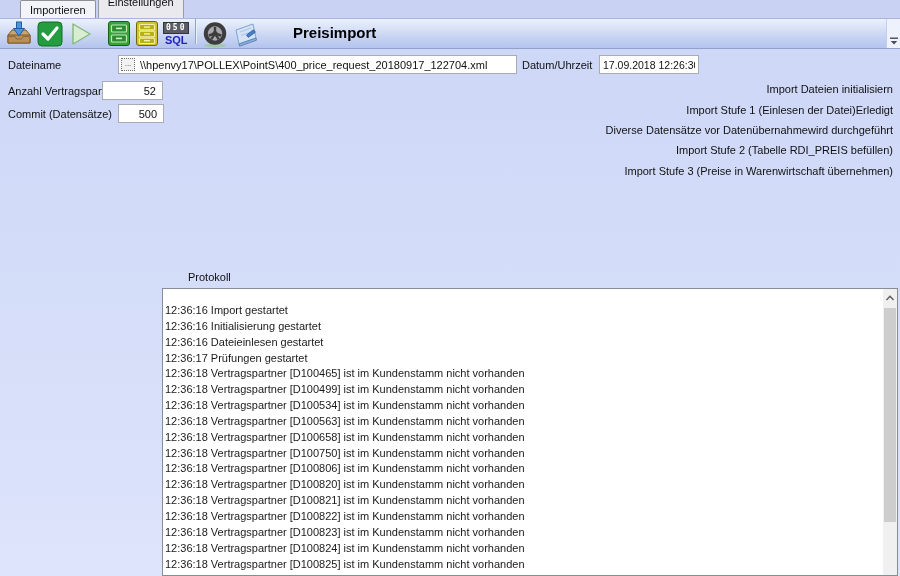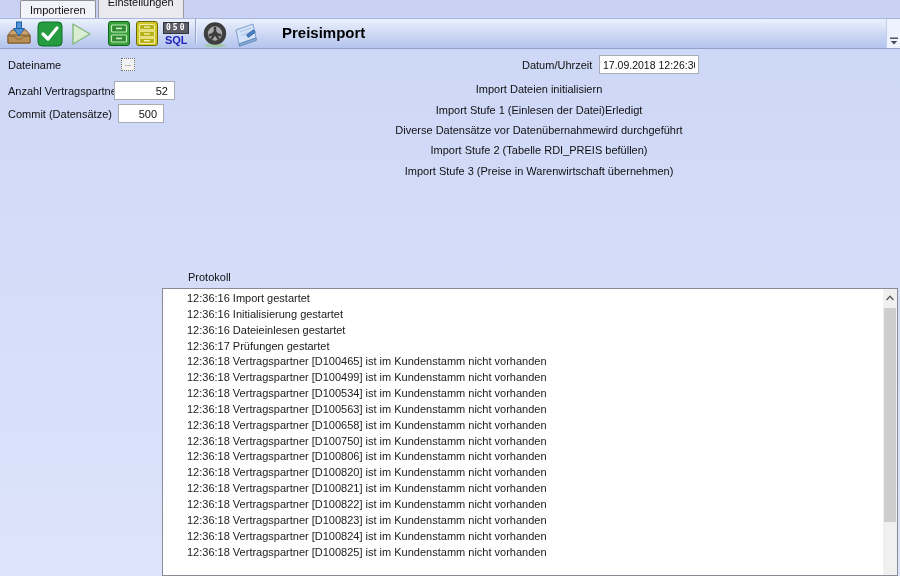--- a/index.html
+++ b/index.html
@@ -25,53 +25,53 @@
   .tb-btn { height:29px; display:flex; align-items:center; justify-content:center;
             margin-right:4px; cursor:default; }
   .tb-sep { width:2px; height:25px; margin:0 4px 0 2px;
             border-left:1px solid #93a2cf; border-right:1px solid #e9eefb; }
   .gap-lg { margin-left:10px; }
   .sqlicon { display:flex; flex-direction:column; align-items:center; line-height:1; }
   .sql-digits { font-family:"DejaVu Sans Mono", monospace; font-weight:bold; font-size:8px;
                 color:#fff; background:#5c5c66; border:1px solid #33333b; padding:1px 2px;
                 letter-spacing:2px; }
   .sql-word { font-weight:bold; font-size:11px; color:#2121bd; margin-top:1px; }
-  .toolbar-title { position:absolute; left:282px; top:5px; font-size:15px; font-weight:bold; color:#000; }
+  .toolbar-title { position:absolute; left:293px; top:5px; font-size:15px; font-weight:bold; color:#000; }
   .tb-overflow { position:absolute; right:0; top:0; width:14px; height:29px;
                  background:#eef2fc; border-left:1px solid #c3cdec; }
   .tb-overflow-btn { position:absolute; left:2px; bottom:2px; width:10px; height:9px;
                      display:flex; align-items:center; justify-content:center; cursor:default; }
 
   
   .lbl { position:absolute; font-size:11px; color:#111; }
   .field { position:absolute; background:#fff; border:1px solid #a9acb2; height:19px;
            font-family:"Liberation Sans", sans-serif; font-size:11px; color:#111; padding:0 4px; }
   #f-dateiname { left:118px; top:55px; width:399px; padding-left:21px; }
   .browse-btn { position:absolute; left:121px; top:58px; width:14px; height:13px;
                 background:#f2f2f2; border:1px dotted #6f6f6f; font-size:8px; line-height:9px;
                 text-align:center; color:#333; cursor:default; }
   #l-dateiname { left:8px; top:59px; }
   #l-datum { left:522px; top:59px; }
   #f-datum { left:599px; top:55px; width:100px; font-size:10.5px; padding:0 3px; }
   #l-anzahl { left:8px; top:85px; }
-  #f-anzahl { left:114px; top:81px; width:61px; text-align:right; padding-right:6px; }
+  #f-anzahl { left:102px; top:81px; width:61px; text-align:right; padding-right:6px; }
   #l-commit { left:8px; top:108px; }
   #f-commit { left:118px; top:104px; width:46px; text-align:right; padding-right:6px; }
 
   
   .stages { position:absolute; left:185px; top:79px; width:708px; }
-  .stage-row { height:20.4px; display:flex; align-items:center; justify-content:center; }
+  .stage-row { height:20.4px; display:flex; align-items:center; justify-content:flex-end; }
   .stage-label { font-size:11px; color:#111; }
   .stage-status { font-size:11px; color:#111; text-align:right; }
 
   
   #protokoll-label { left:188px; top:271px; }
   .logbox { position:absolute; left:162px; top:288px; width:736px; height:288px;
             background:#fff; border:1px solid #878c96; overflow:hidden; }
-  .log-lines { position:absolute; left:0; top:2px; right:15px; padding-left:24px; }
+  .log-lines { position:absolute; left:0; top:14px; right:15px; padding-left:2px; }
   .log-line { font-size:11px; line-height:15.85px; color:#1a1a1a; white-space:nowrap; }
   .vscroll { position:absolute; right:0; top:0; bottom:0; width:14px; background:#f0f0f0; }
   .vscroll-up { position:absolute; left:0; top:0; width:14px; height:17px;
                 display:flex; align-items:center; justify-content:center; cursor:default; }
   .vscroll-thumb { position:absolute; left:1px; top:19px; width:12px; height:214px;
                    background:#cdcdcd; cursor:default; }
 </style>
 </head>
 <body>
 
@@ -173,20 +173,21 @@
       <div class="tb-overflow-btn">
         <svg width="8" height="9" viewBox="0 0 8 9">
           <rect x="0" y="0.5" width="8" height="1.4" fill="#4a4a55"></rect>
           <path d="M0.8 4 L7.2 4 L4 7.6 Z" fill="#4a4a55"></path>
         </svg>
       </div>
     </div>
   </div>
 
   <div class="lbl" id="l-dateiname">Dateiname</div>
+  <input class="field" id="f-dateiname" readonly="" value="\\hpenvy17\POLLEX\PointS\400_price_request_20180917_122704.xml" style="">
   <div class="browse-btn">...</div>
 
   <div class="lbl" id="l-datum">Datum/Uhrzeit</div>
   <input class="field" id="f-datum" readonly="" value="17.09.2018 12:26:30" style="">
 
   <div class="lbl" id="l-anzahl">Anzahl Vertragspartner</div>
   <input class="field" id="f-anzahl" readonly="" value="52" style="">
 
   <div class="lbl" id="l-commit">Commit (Datensätze)</div>
   <input class="field" id="f-commit" readonly="" value="500" style="">

